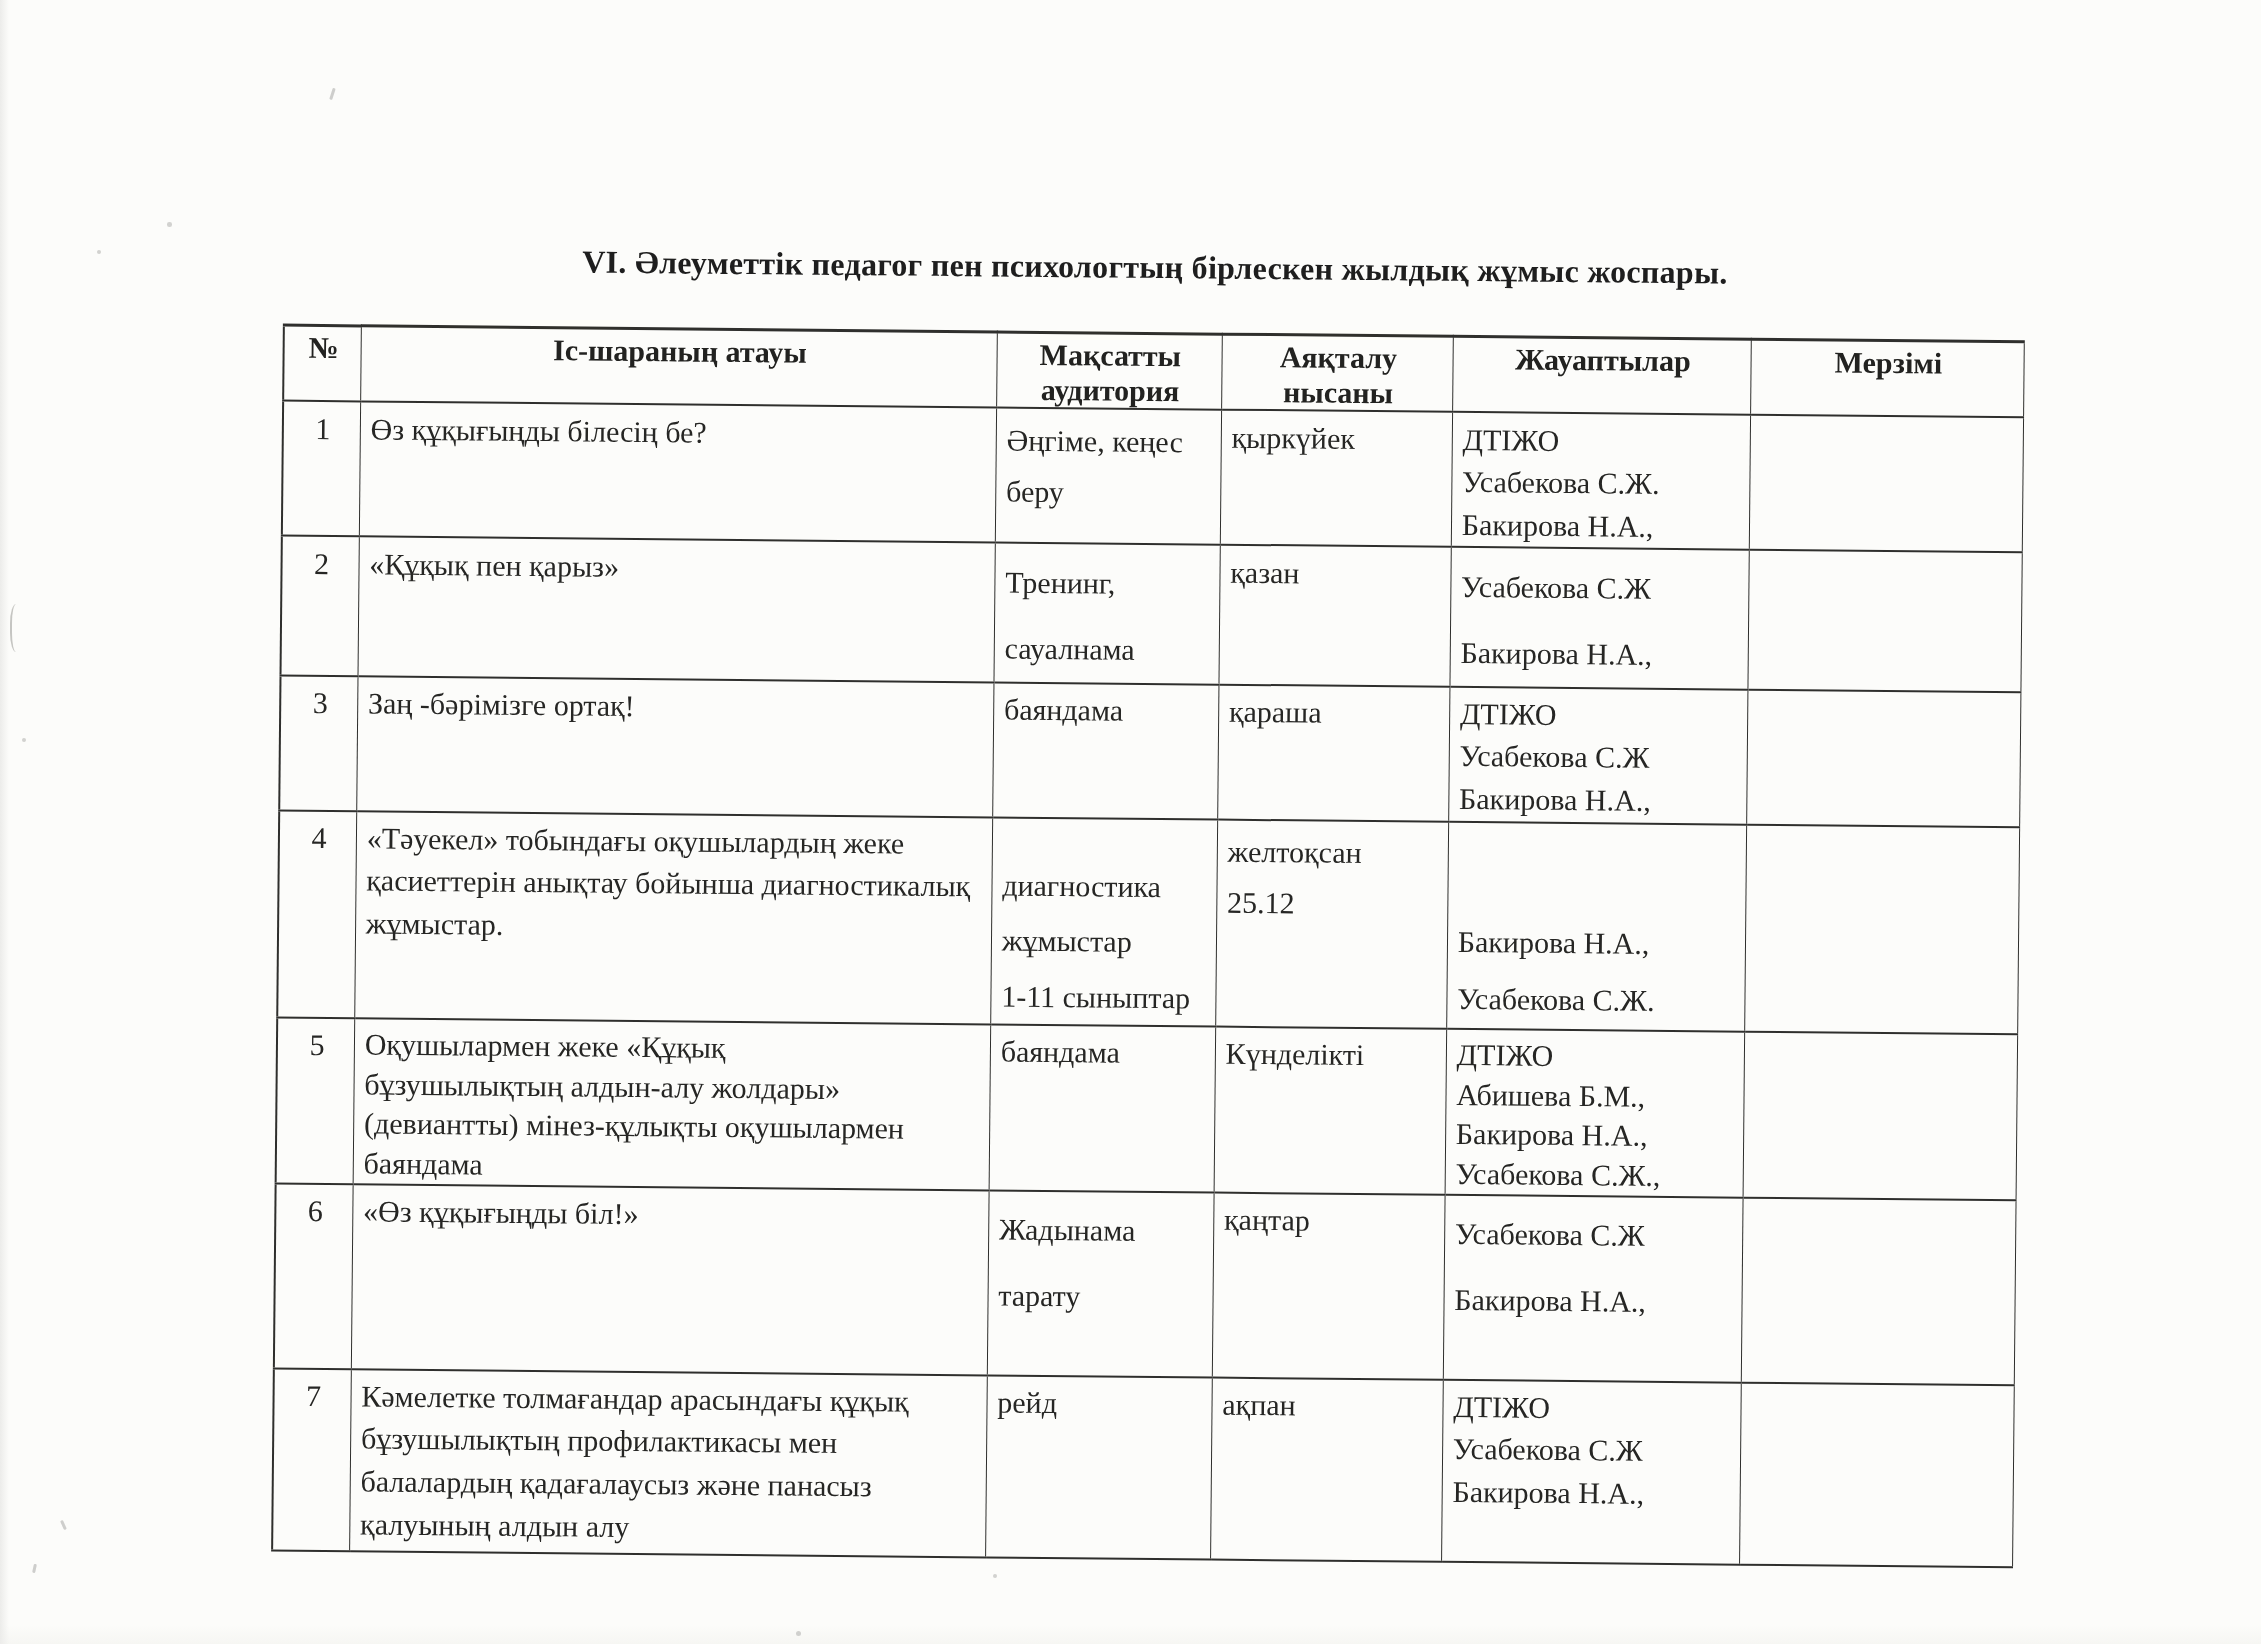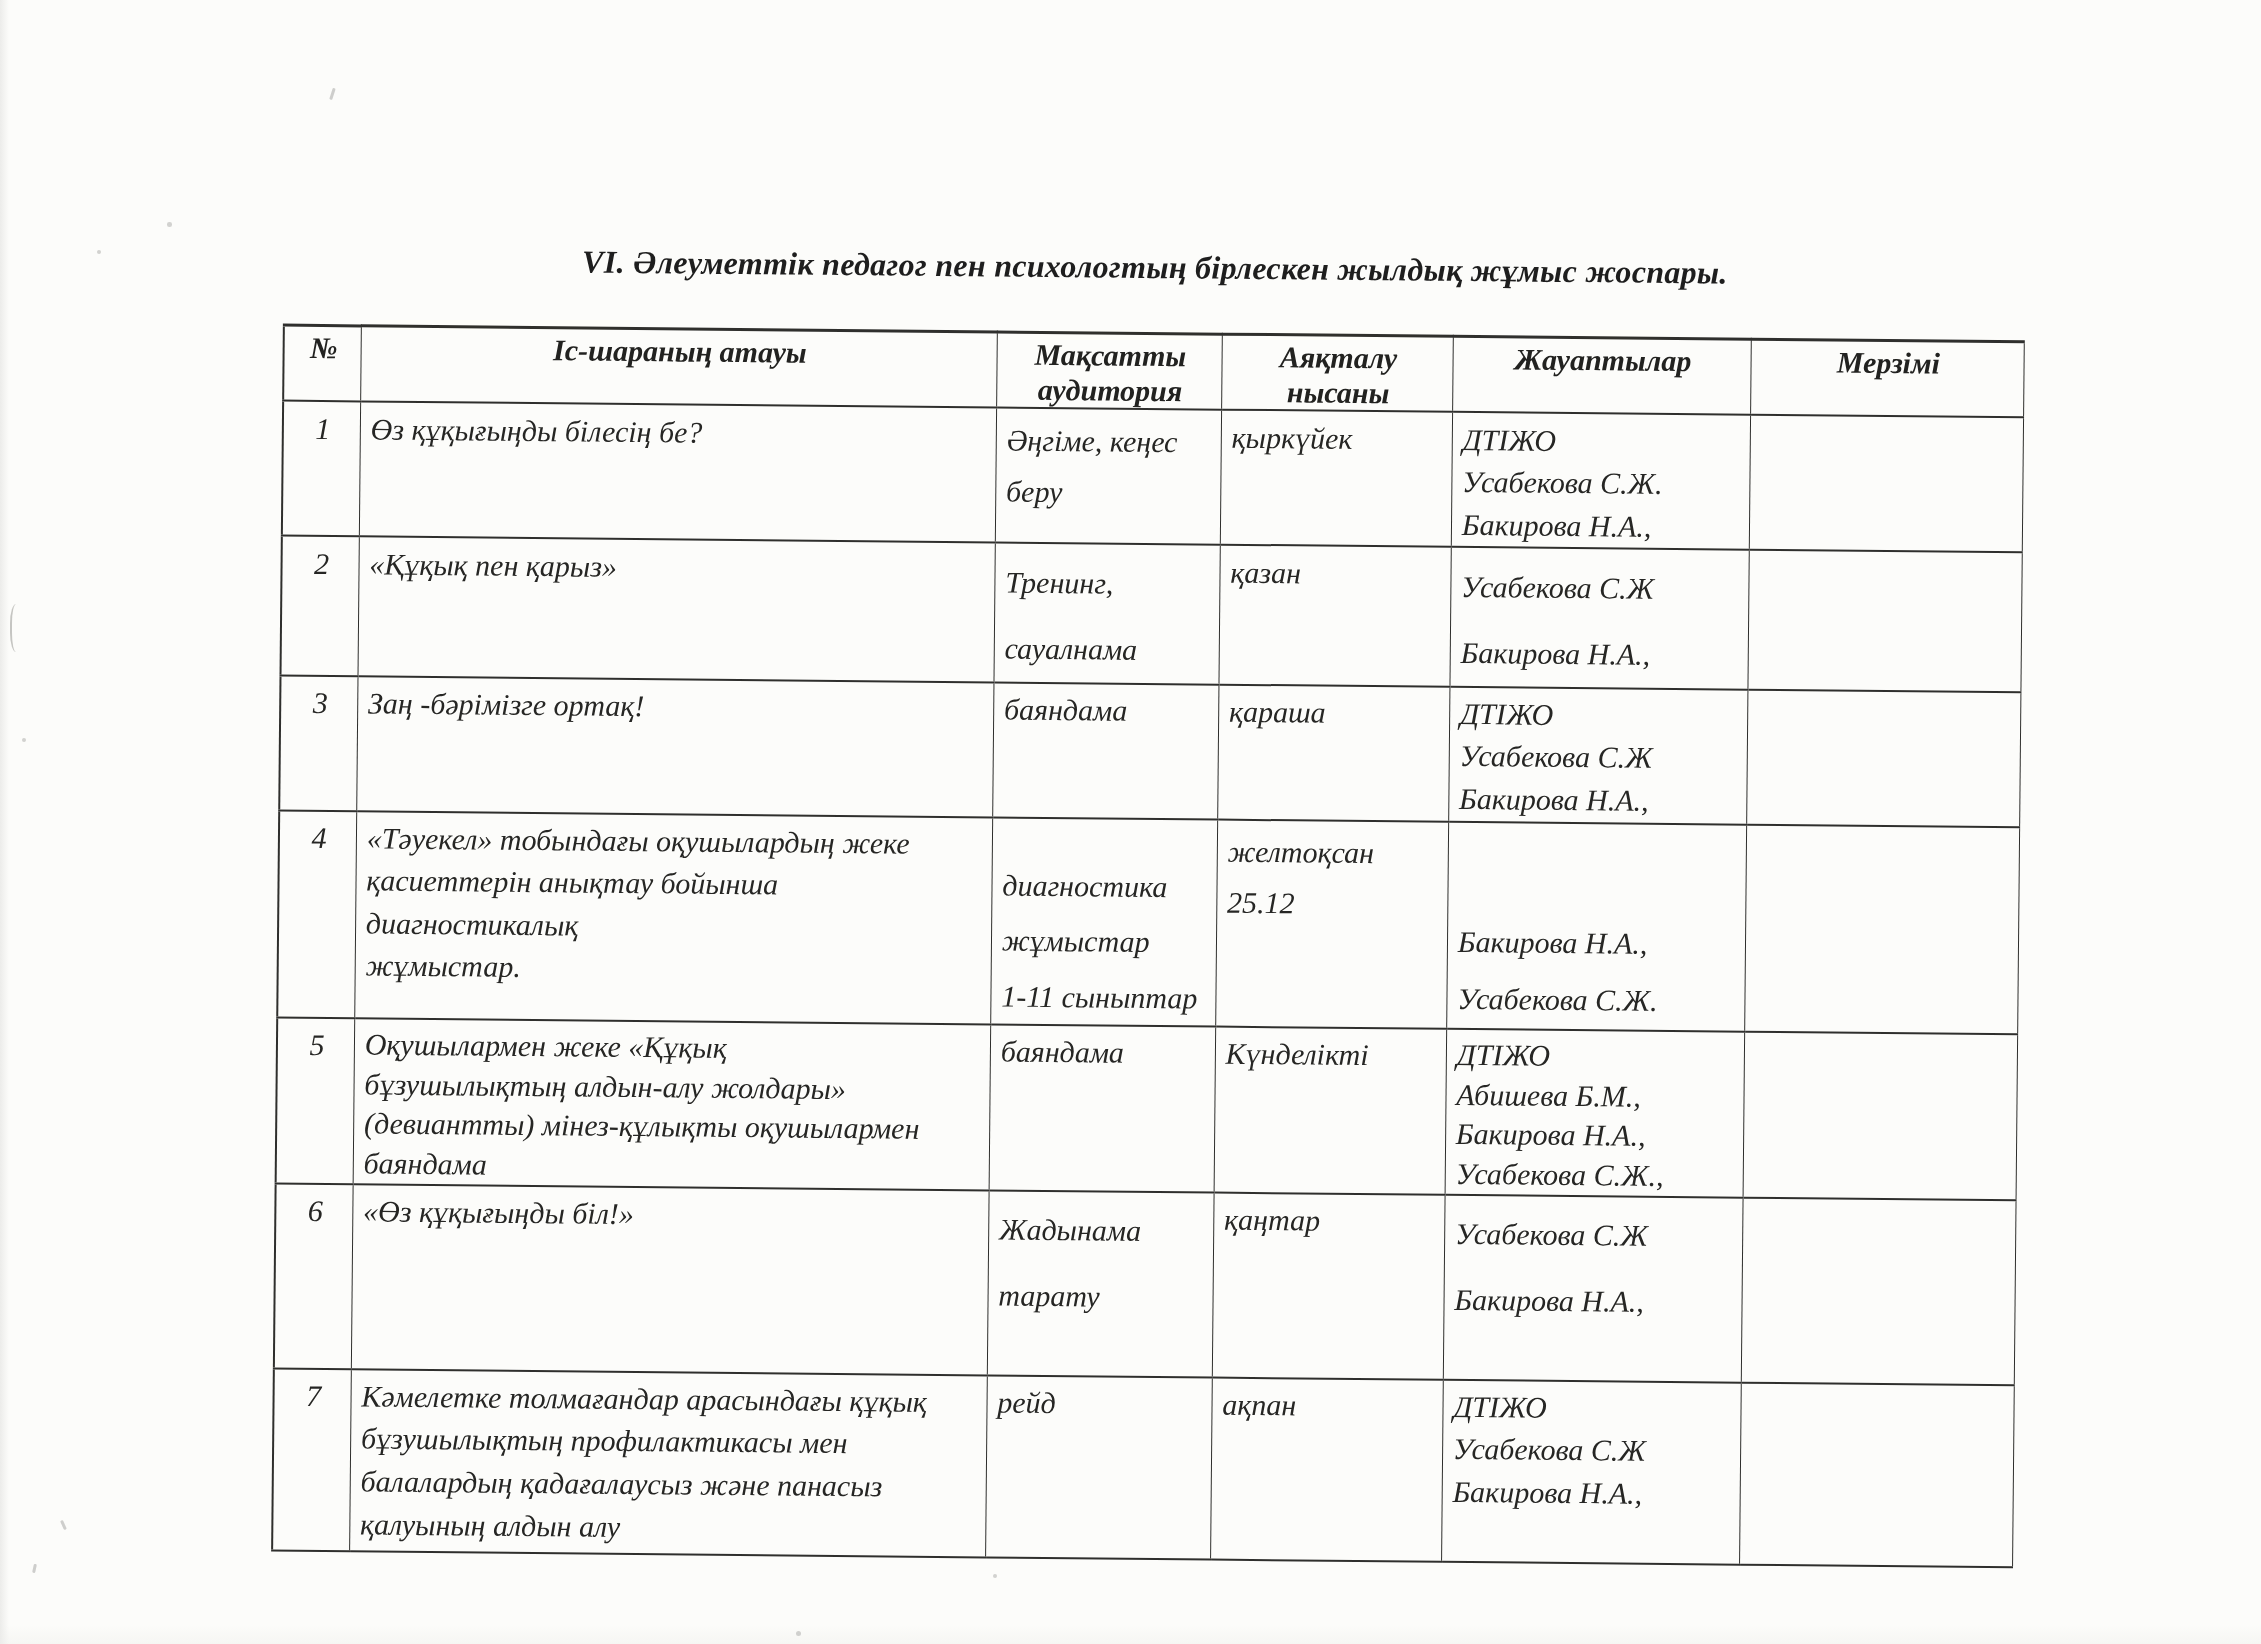--- a/index.html
+++ b/index.html
@@ -7,21 +7,20 @@
     width:2261px;height:1644px;position:relative;overflow:hidden;
     background:#fcfcfa;
     font-family:"Liberation Serif","DejaVu Serif",serif;
     color:#262626;
   }
   .sheet{position:absolute;inset:0;
     background:
       linear-gradient(90deg, #ececea 0px, rgba(236,236,234,0) 9px),
       linear-gradient(0deg, #f6f6f3 0px, rgba(246,246,243,0) 19.3px),
       #fcfcfa;
-    font-style: italic;
   }
   
   .scan{position:absolute;inset:0;transform:rotate(0.55deg);transform-origin:1153px 837px;}
 
   .doc-title{
     position:absolute;left:280px;top:249px;width:1739px;
     text-align:center;font-size:32px;font-weight:bold;color:#1e1e1e;
     letter-spacing:0.3px;white-space:pre-line;
   }
 

